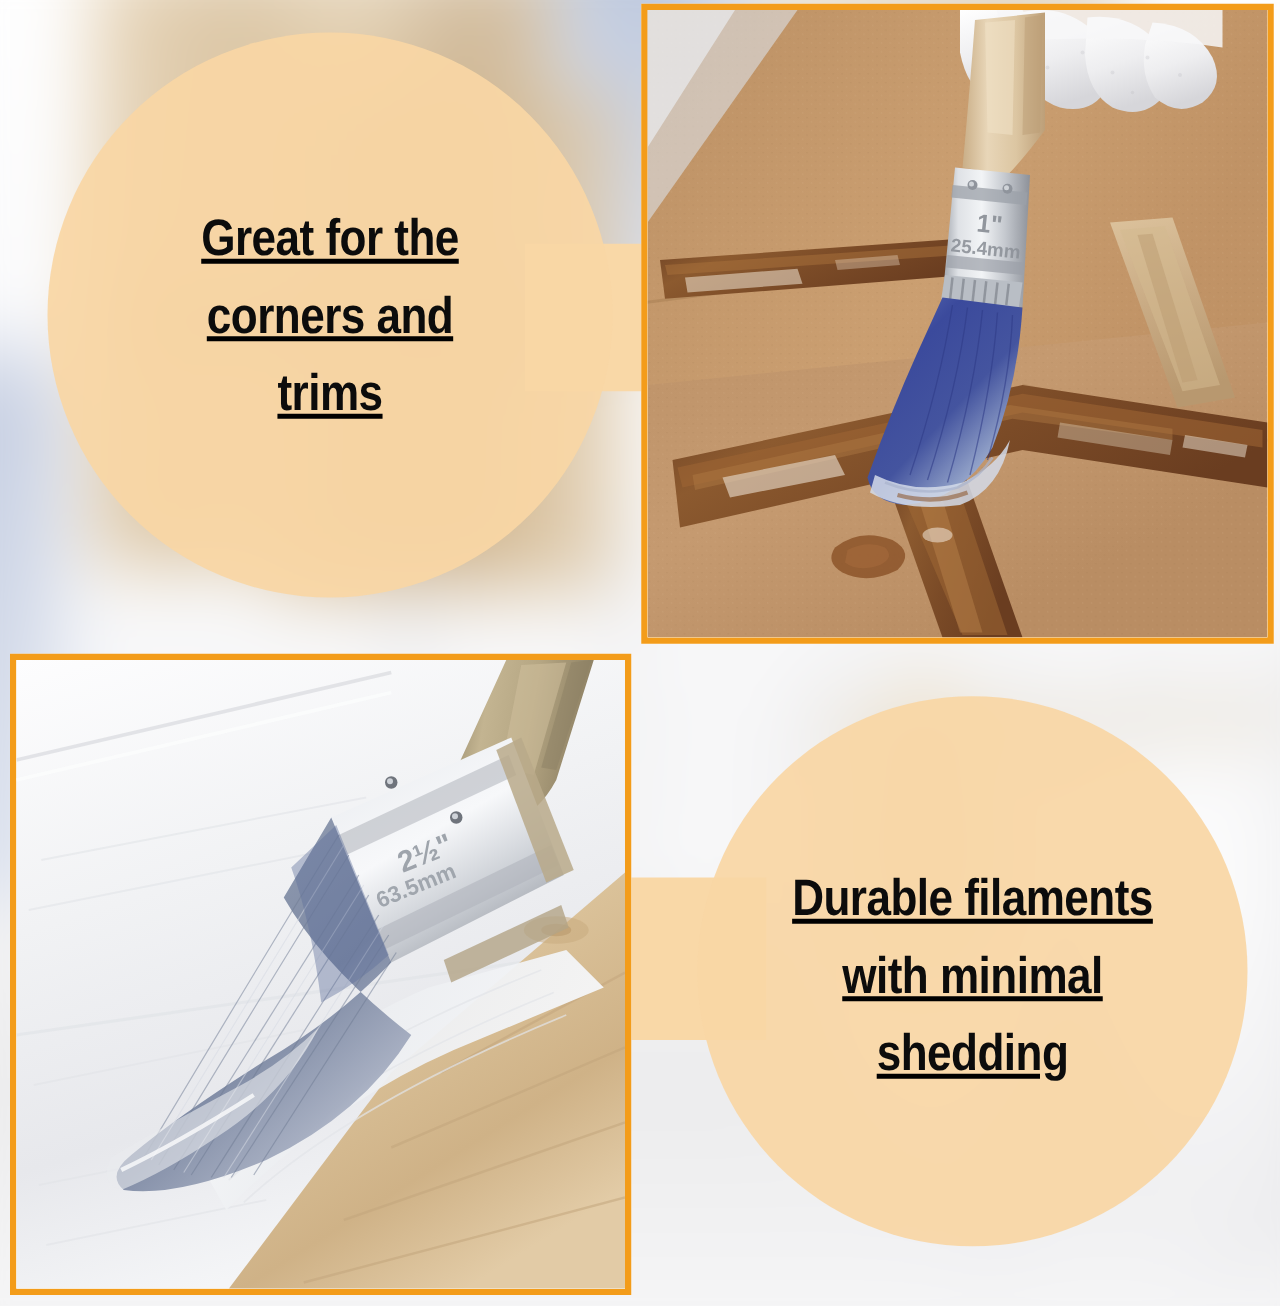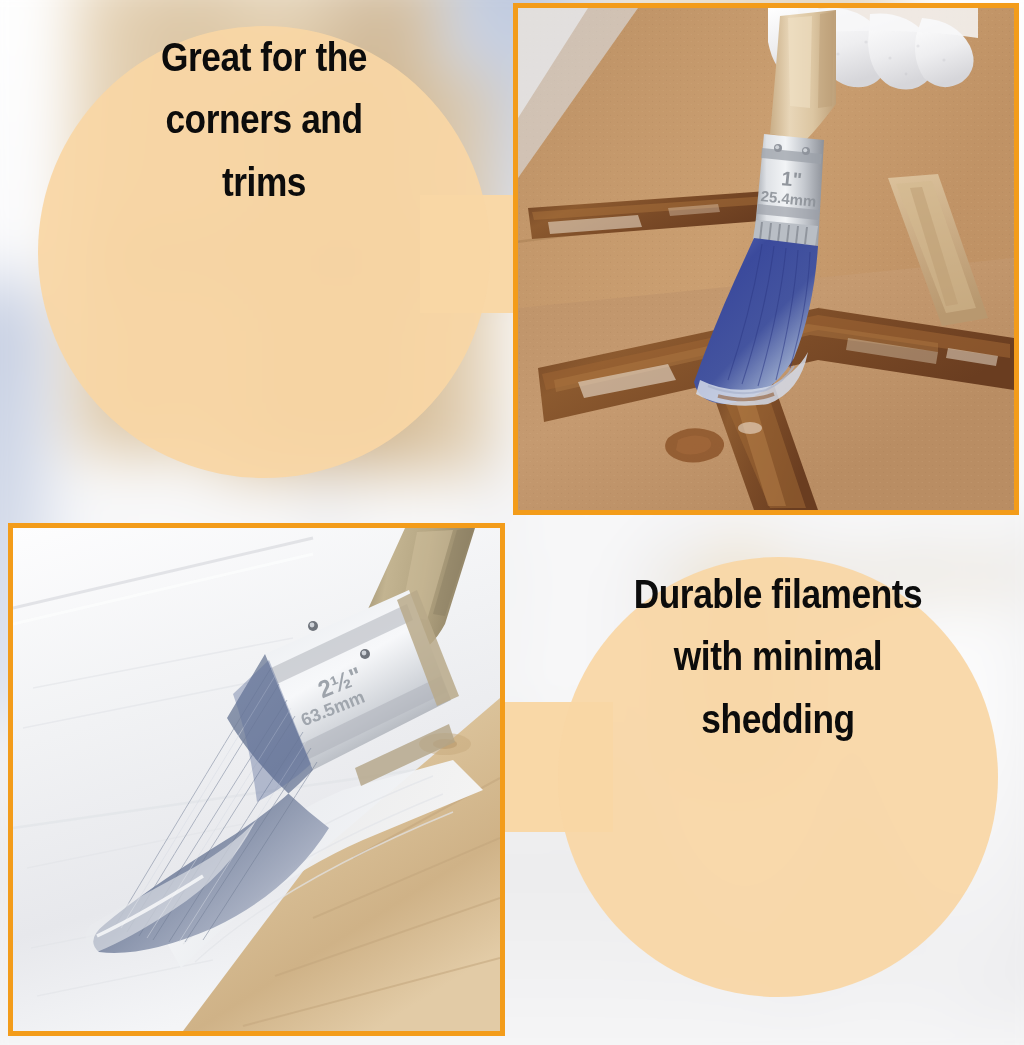--- a/index.html
+++ b/index.html
@@ -142,22 +142,23 @@
   .photo-bl{ left:8px; top:523px; width:497px; height:513px; }
   .photo svg{ display:block; width:100%; height:100%; }
 
   
   .circle{
     position:absolute;
     border-radius:50%;
     background:rgba(249,214,165,0.93);
     z-index:8;
     display:flex;
-    align-items:flex-start;
+    align-items:center;
     justify-content:center;
+    text-decoration:underline;
   }
   .circle-1{ left:38px; top:26px; width:452px; height:452px; }
   .circle-2{ left:558px; top:557px; width:440px; height:440px; }
 
   .circle-text{
     text-align:center;
     color:#0c0c0c;
     font-family:"Liberation Sans", sans-serif;
     font-weight:bold;
     letter-spacing:-0.5px;

